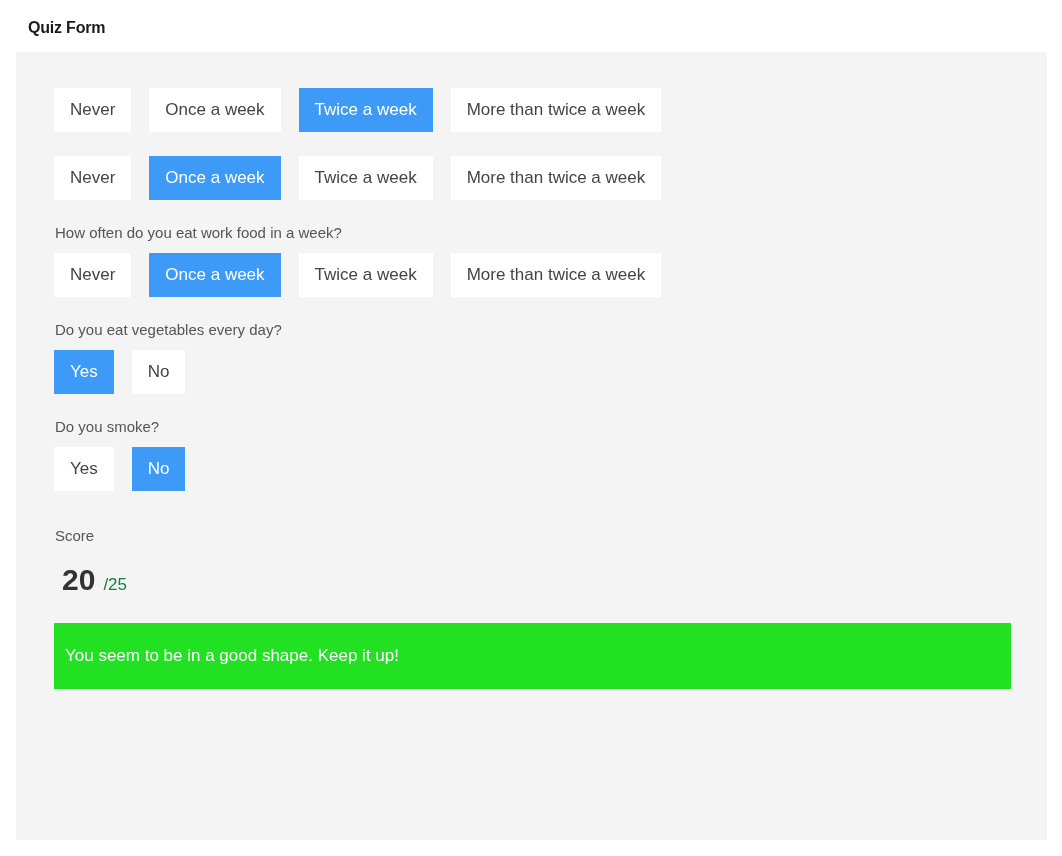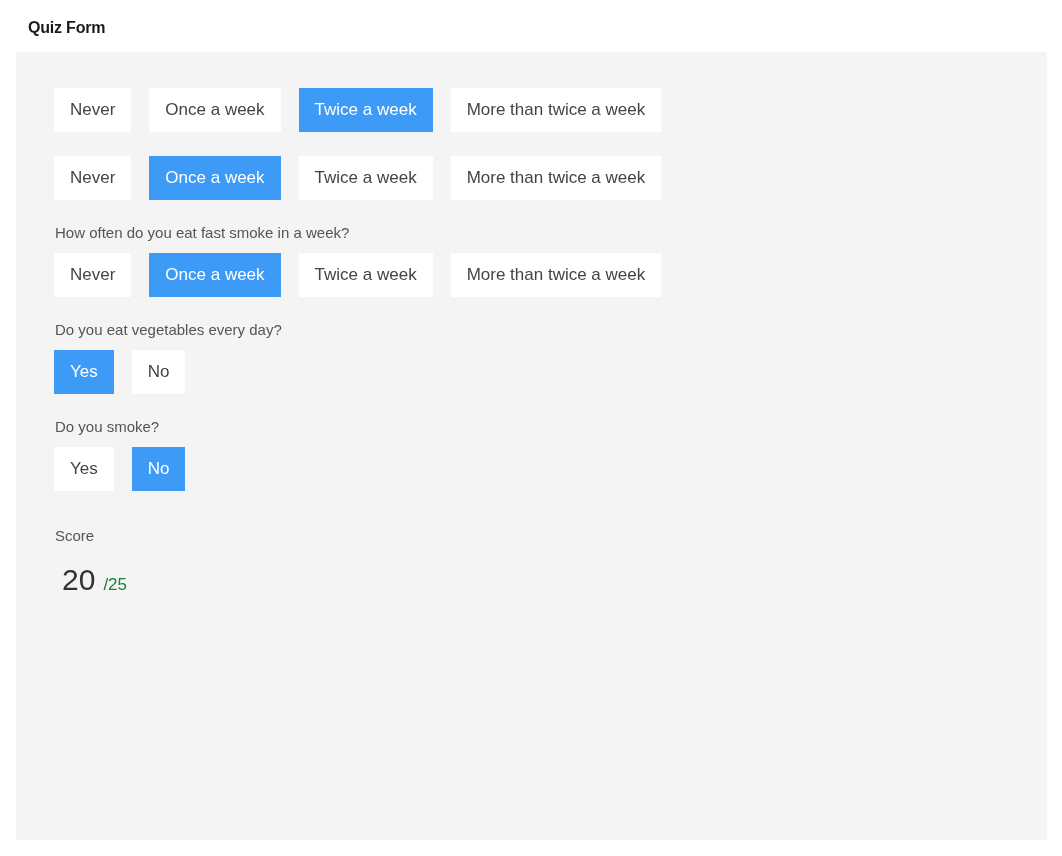--- a/index.html
+++ b/index.html
@@ -87,21 +87,21 @@
 
   .score-value-row {
     display: flex;
     align-items: baseline;
     gap: 8px;
     padding-left: 8px;
   }
 
   .score-number {
     font-size: 30px;
-    font-weight: normal;
+    font-weight: bold;
     color: #333333;
     line-height: 34px;
   }
 
   .score-total {
     font-size: 17px;
     color: #15803d;
     line-height: 20px;
   }
 
@@ -135,21 +135,21 @@
         </div>
         <div class="question-block">
           <div class="options-row">
             <button class="option-btn">Never</button>
             <button class="option-btn selected">Once a week</button>
             <button class="option-btn">Twice a week</button>
             <button class="option-btn">More than twice a week</button>
           </div>
         </div>
         <div class="question-block">
-          <div class="question-label">How often do you eat fast smoke in a week?</div>
+          <div class="question-label">How often do you eat work food in a week?</div>
           <div class="options-row">
             <button class="option-btn">Never</button>
             <button class="option-btn selected">Once a week</button>
             <button class="option-btn">Twice a week</button>
             <button class="option-btn">More than twice a week</button>
           </div>
         </div>
         <div class="question-block">
           <div class="question-label">Do you eat vegetables every day?</div>
           <div class="options-row">
@@ -167,15 +167,16 @@
       </div>
 
     <div class="score-block">
       <div class="score-label">Score</div>
       <div class="score-value-row">
         <span class="score-number">20</span>
         <span class="score-total">/25</span>
       </div>
     </div>
 
+    <div class="result-banner">You seem to be in a good shape. Keep it up!</div>
 
   </div>
 </div>
 
 </body></html>

